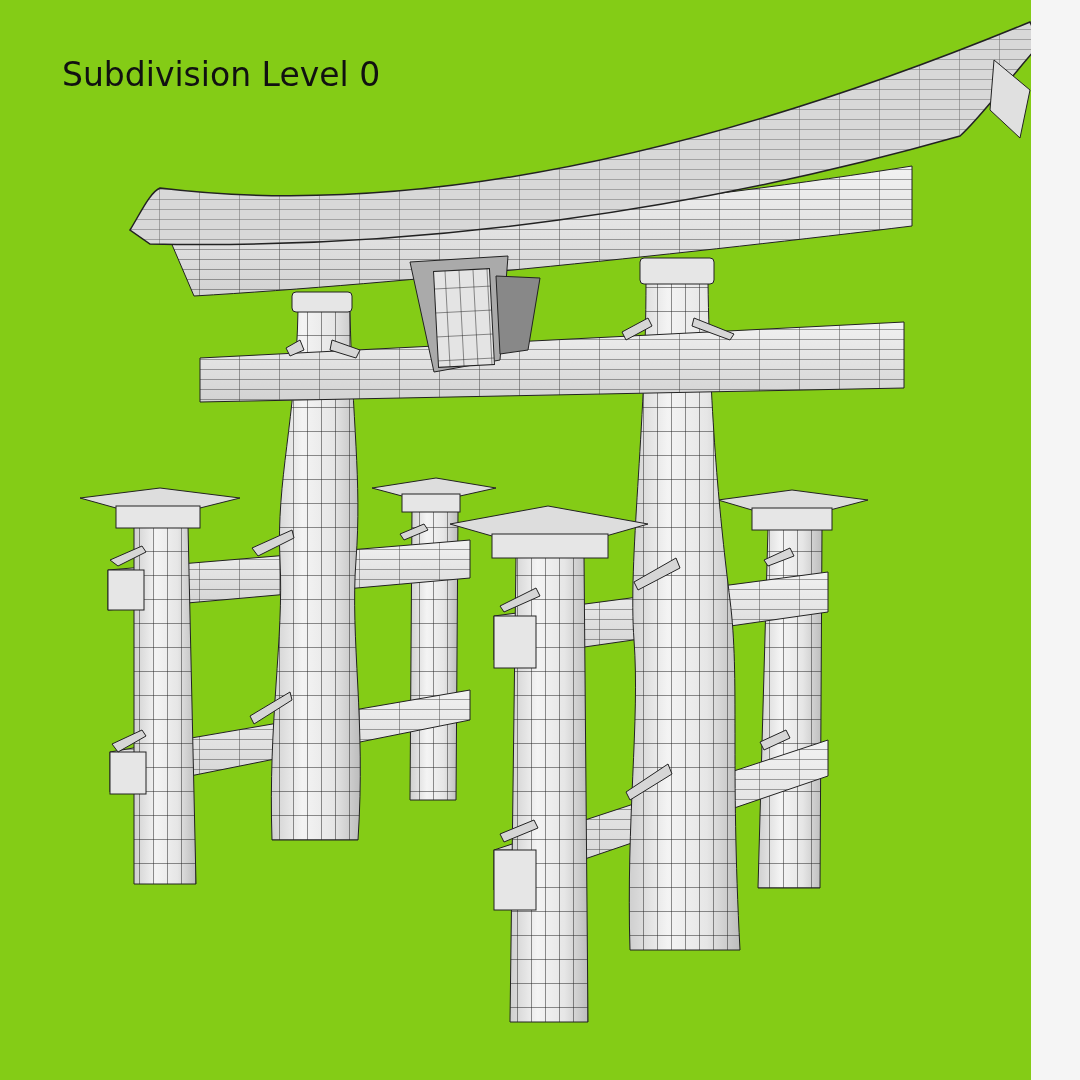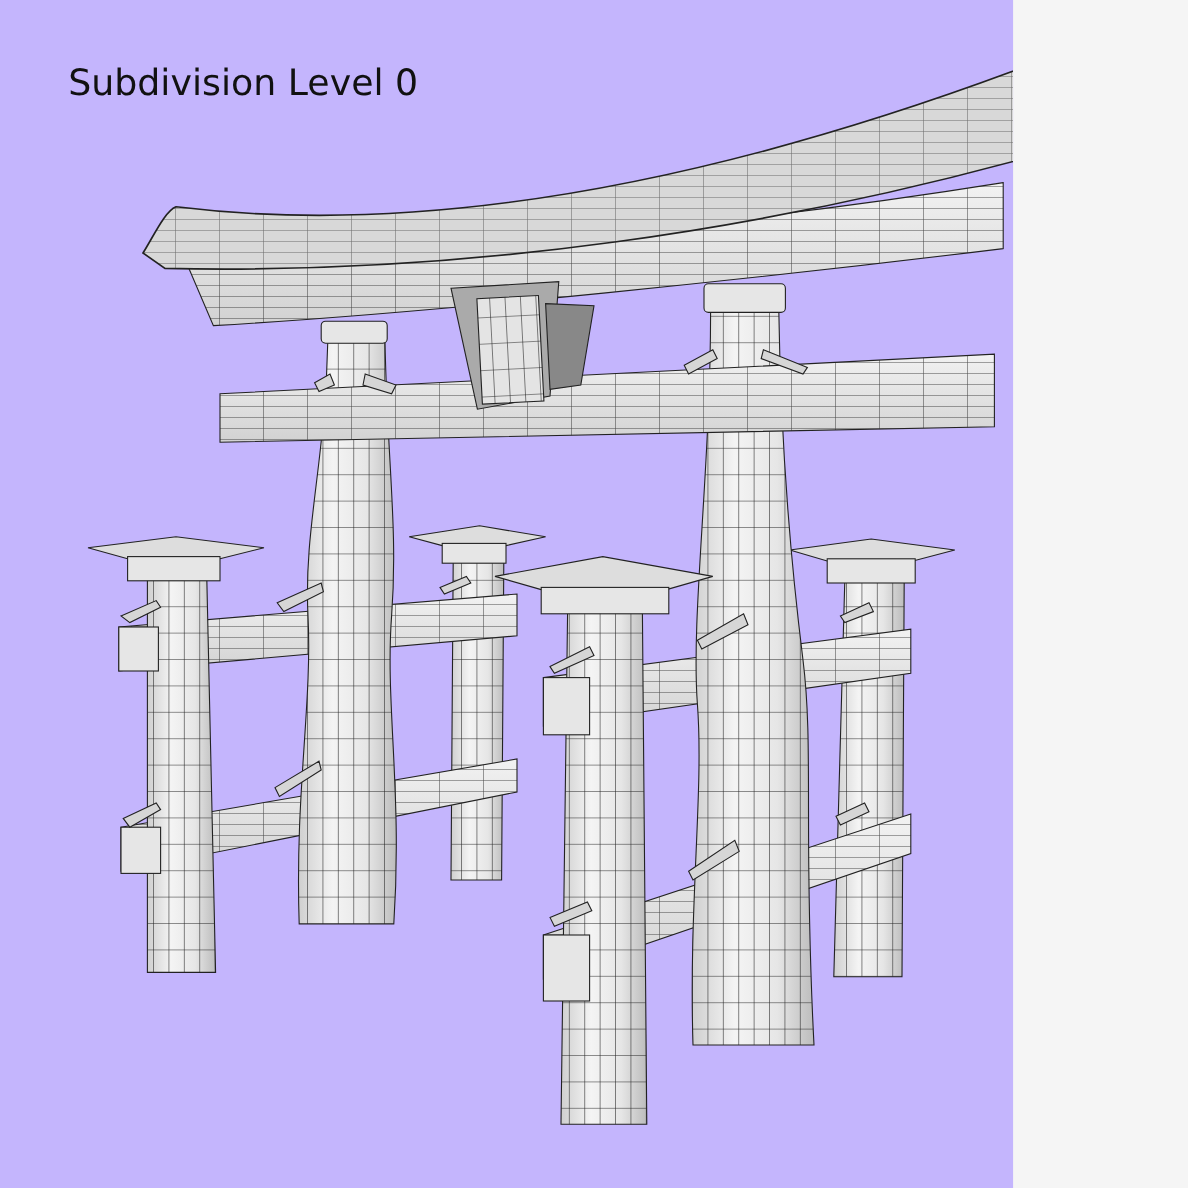--- a/index.html
+++ b/index.html
@@ -1,16 +1,16 @@
 <!DOCTYPE html>
 <html><head>
 <meta charset="utf-8">
 <style>
   html,body{margin:0;padding:0;background:#f5f5f5;}
-  .canvas{position:relative;width:921px;height:1080px;background:#c4b5fd;overflow:hidden;}
+  .canvas{position:relative;width:1031px;height:1080px;background:#84cc16;overflow:hidden;}
   .caption{position:absolute;left:62px;top:55px;font-family:"DejaVu Sans","Liberation Sans",sans-serif;font-size:33px;color:#111;letter-spacing:0px;font-weight:normal;}
   svg{position:absolute;left:0;top:0;}
 </style>
 </head>
 <body>
 
 <div class="canvas">
   <div class="caption">Subdivision Level 0</div>
 
   <svg width="1080" height="1080" viewBox="0 0 1080 1080">

